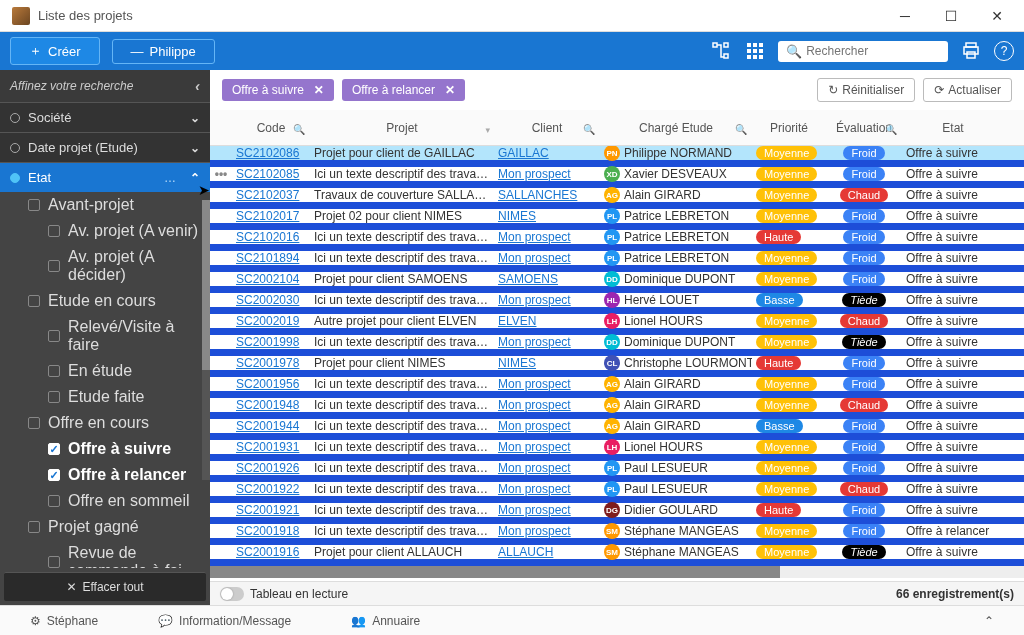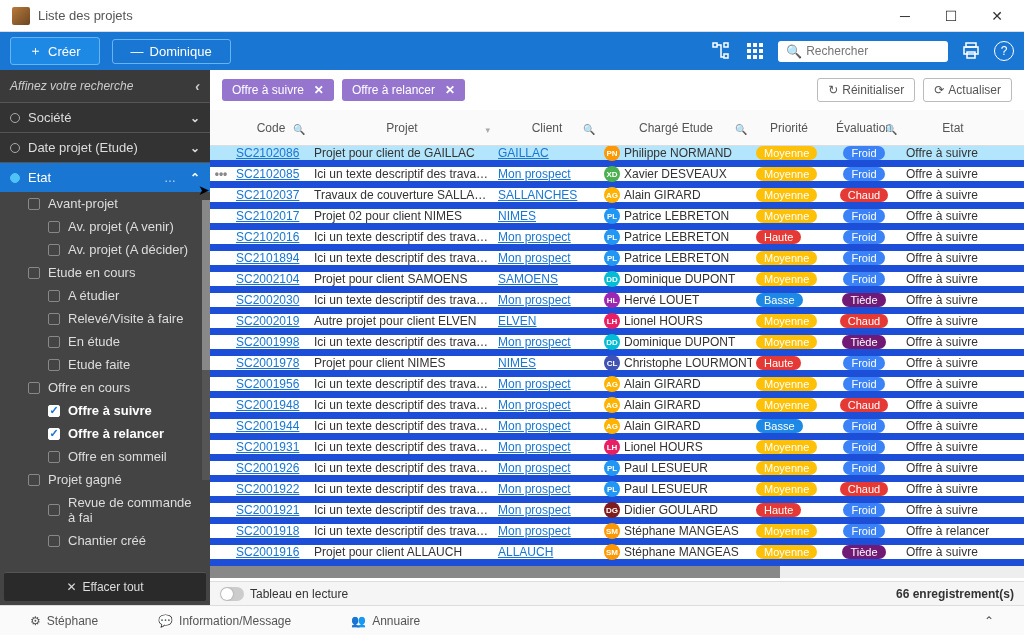--- a/index.html
+++ b/index.html
@@ -30,21 +30,21 @@
 .sidebar-header { background: #3a3a3a; padding: 8px 10px; display: flex; align-items: center; justify-content: space-between; font-style: italic; font-size: 12px; color: #ccc; }
 .chevron-left { font-size: 14px; font-weight: bold; }
 .filter-group-head { background: #333; padding: 7px 10px; display: flex; align-items: center; gap: 8px; border-top: 1px solid #555; cursor: pointer; }
 .filter-group-head .radio { width: 10px; height: 10px; border: 1.5px solid #aaa; border-radius: 50%; flex-shrink: 0; }
 .filter-group-head .radio.active { border-color: #4fc3f7; background: #4fc3f7; }
 .filter-group-head .label { flex: 1; font-size: 13px; }
 .filter-group-head .chev { font-size: 12px; font-weight: bold; }
 .etat-head { background: #1976d2; color: #fff; }
 .etat-head .ellipsis { margin-right: 6px; color: #bbdefb; }
 .filter-items { overflow-y: auto; flex: 1; }
-.filter-item { padding: 4px 10px 4px 28px; display: flex; align-items: center; gap: 8px; font-size: 13px; cursor: pointer; }
+.filter-item { padding: 4px 10px 4px 28px; display: flex; align-items: center; gap: 8px; font-size: 16px; cursor: pointer; }
 .filter-item.indent { padding-left: 48px; }
 .filter-item .cb { width: 12px; height: 12px; border: 1.5px solid #888; border-radius: 2px; flex-shrink: 0; display: flex; align-items: center; justify-content: center; }
 .filter-item .cb.checked { background: #fff; border-color: #fff; }
 .filter-item .cb.checked::after { content: "✓"; color: #1976d2; font-size: 11px; font-weight: bold; }
 .filter-item.bold { font-weight: bold; color: #fff; }
 .sidebar-scrollbar { position: absolute; right: 0; top: 130px; width: 8px; height: 280px; background: #555; }
 .sidebar-scrollbar .thumb { width: 100%; height: 170px; background: #888; }
 .clear-all { background: #2a2a2a; padding: 7px; display: flex; align-items: center; justify-content: center; gap: 6px; font-size: 12px; cursor: pointer; border-top: 1px solid #555; margin: 4px; border-radius: 2px; }
 
 
@@ -76,21 +76,21 @@
 .td.col-dots { color: #888; font-weight: bold; text-align: center; }
 .link { color: #1976d2; text-decoration: underline; cursor: pointer; }
 .avatar { width: 16px; height: 16px; border-radius: 50%; display: inline-flex; align-items: center; justify-content: center; font-size: 8px; font-weight: bold; color: #fff; margin-right: 4px; flex-shrink: 0; }
 .charge-cell { display: flex; align-items: center; }
 .badge { padding: 1px 8px; border-radius: 9px; font-size: 11px; color: #fff; display: inline-block; text-align: center; }
 .b-moy { background: #ffc107; }
 .b-haute { background: #e53935; }
 .b-basse { background: #1e88e5; }
 .b-froid { background: #3b82f6; }
 .b-chaud { background: #e53935; }
-.b-tiede { background: #701a75; }
+.b-tiede { background: #000000; font-style: italic; }
 .col-prio-cell { text-align: left; }
 .col-eval-cell { text-align: center; }
 
 .table-hscroll { height: 12px; background: #eee; position: relative; }
 .table-hscroll .thumb { position: absolute; left: 0; width: 70%; height: 100%; background: #888; }
 
 
 .statusbar { height: 24px; background: #f5f5f5; border-top: 1px solid #ddd; display: flex; align-items: center; padding: 0 10px; font-size: 12px; }
 .toggle { width: 24px; height: 14px; border-radius: 8px; background: #ccc; position: relative; margin-right: 6px; }
 .toggle::after { content: ""; width: 12px; height: 12px; border-radius: 50%; background: #fff; position: absolute; top: 1px; left: 1px; box-shadow: 0 0 2px rgba(0,0,0,.3); }
@@ -116,21 +116,21 @@
   </div>
 </div>
 
 <div class="toolbar">
   <button class="btn-primary">
     <span>＋</span>
     <span>Créer</span>
   </button>
   <button class="btn-secondary">
     <span>—</span>
-    <span>Dominique</span>
+    <span>Philippe</span>
   </button>
   <div class="spacer"></div>
   <div class="toolbar-icon">
     <svg width="18" height="18" viewBox="0 0 18 18" fill="none" stroke="#fff" stroke-width="1.5">
         <rect x="1" y="1" width="4" height="4"></rect>
         <rect x="12" y="1" width="4" height="4"></rect>
         <rect x="12" y="12" width="4" height="4"></rect>
         <path d="M5 3h4v12h3M9 3v6"></path>
       </svg>
   </div>
@@ -196,24 +196,20 @@
         <div class="filter-item indent">
           <span class="cb"></span>
           <span>Av. projet (A décider)</span>
         </div>
         <div class="filter-item">
           <span class="cb"></span>
           <span>Etude en cours</span>
         </div>
         <div class="filter-item indent">
           <span class="cb"></span>
-          <span>A étudier</span>
-        </div>
-        <div class="filter-item indent">
-          <span class="cb"></span>
           <span>Relevé/Visite à faire</span>
         </div>
         <div class="filter-item indent">
           <span class="cb"></span>
           <span>En étude</span>
         </div>
         <div class="filter-item indent">
           <span class="cb"></span>
           <span>Etude faite</span>
         </div>

